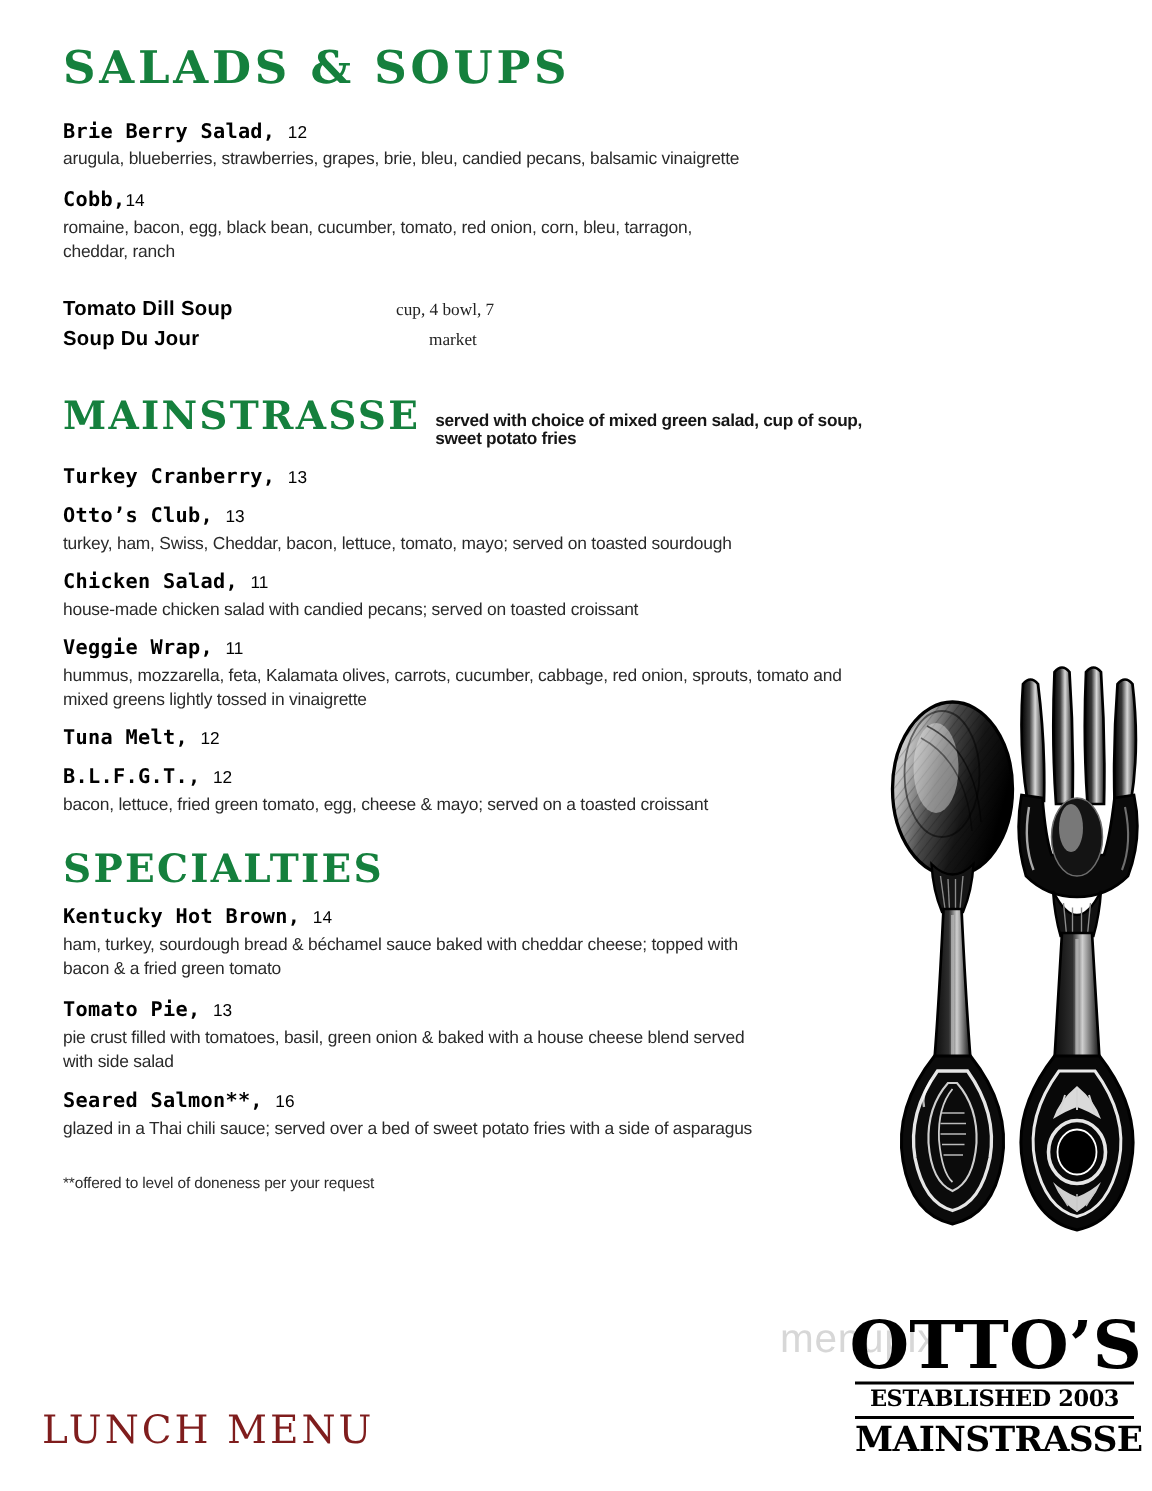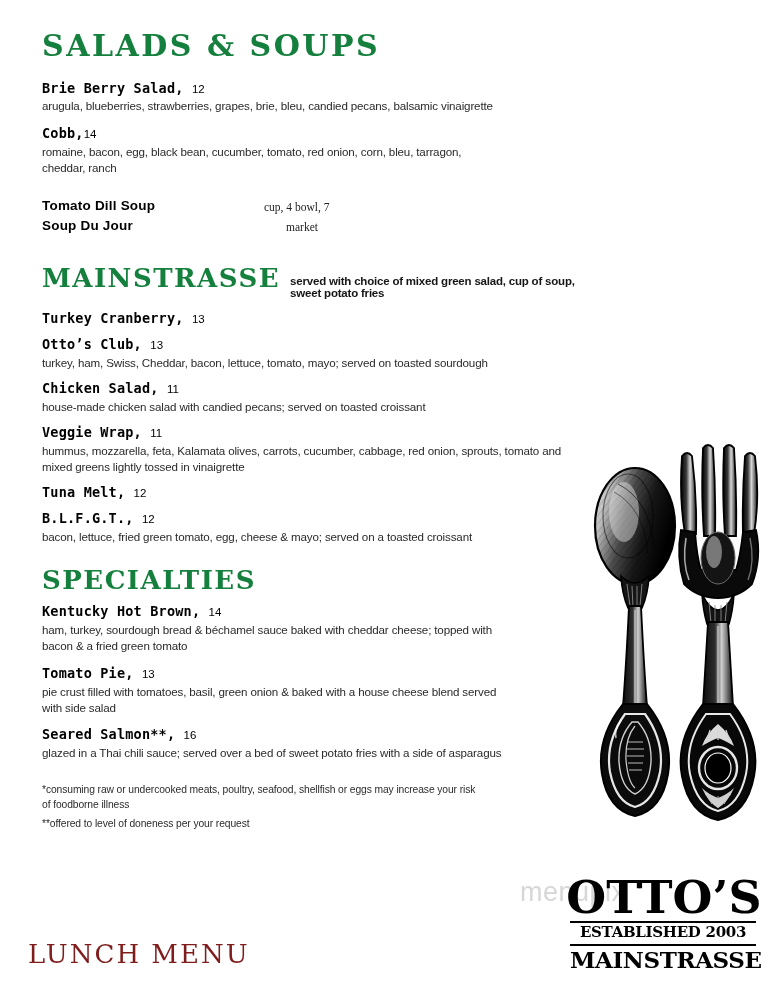--- a/index.html
+++ b/index.html
@@ -274,21 +274,20 @@
       <div class="item-name"><span>Tomato Pie,</span> <span class="item-price">13</span></div>
       <div class="item-desc" style="max-width:462px;">pie crust filled with tomatoes, basil, green onion &amp; baked with a house cheese blend served with side salad</div>
     </div>
 
     <div class="item">
       <div class="item-name"><span>Seared Salmon**,</span> <span class="item-price">16</span></div>
       <div class="item-desc wide">glazed in a Thai chili sauce; served over a bed of sweet potato fries with a side of asparagus</div>
     </div>
 
     <div class="footnotes">
-      <p>*consuming raw or undercooked meats, poultry, seafood, shellfish or eggs may increase your risk of foodborne illness</p>
       <p>**offered to level of doneness per your request</p>
     </div>
 
   </div>
 
   <div class="utensils">
     <svg width="180" height="400" viewBox="0 0 180 400" xmlns="http://www.w3.org/2000/svg">
       <defs>
         <linearGradient id="bowlG" x1="0" y1="0" x2="1" y2="0.4">
           <stop offset="0%" stop-color="#f2f2f2"></stop>

